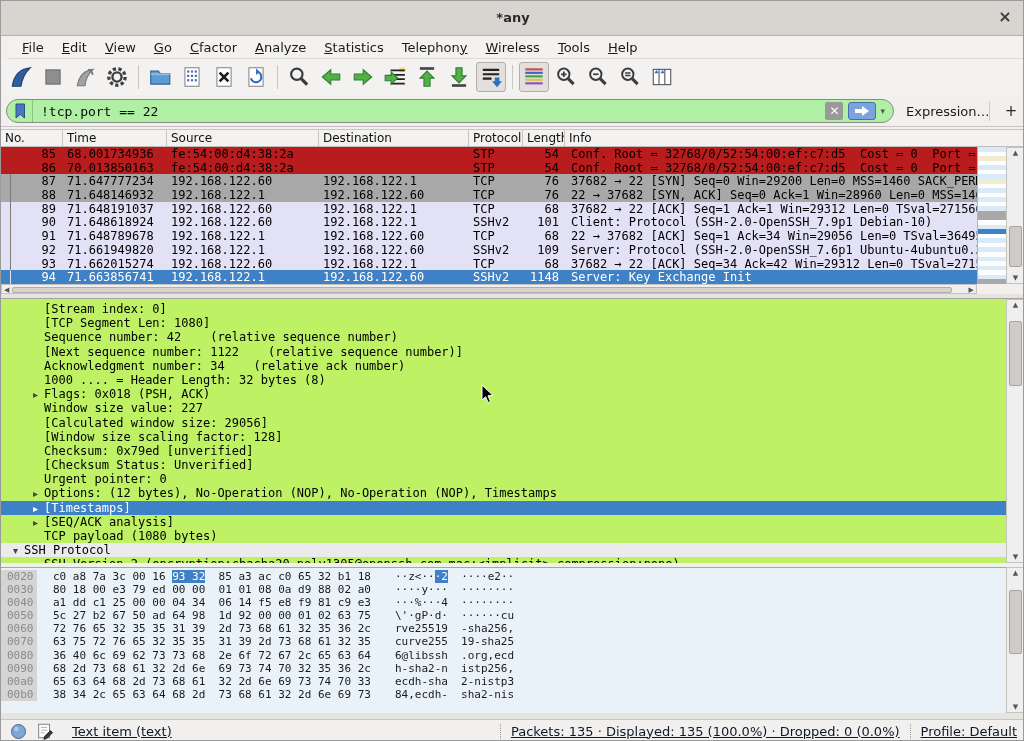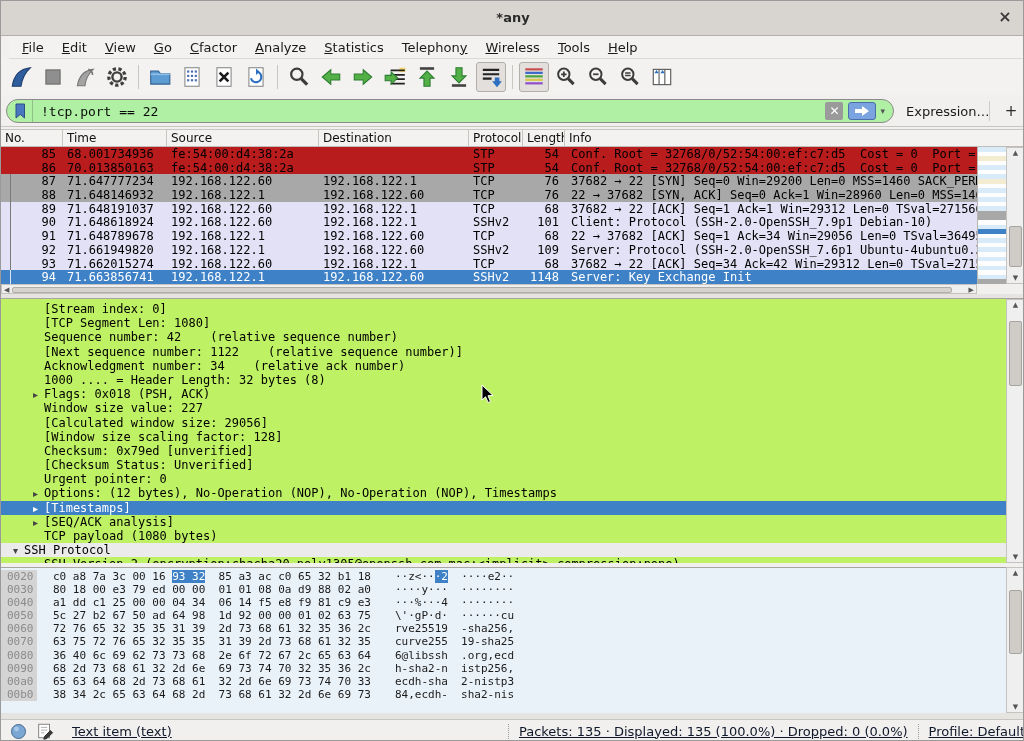--- a/index.html
+++ b/index.html
@@ -85,21 +85,21 @@
   .hasc { margin-left:24px; color:#1a1a1a; flex:none; }
   .hl:not(:empty) { background:#3e81c6; color:#fff; }
 
   
   .statusbar { position:absolute; left:0; top:718px; width:1024px; height:23px; background:#f1f0ee; border-top:1px solid #c8c5c1; display:flex; align-items:center; font-size:13px; color:#0f172a;text-decoration:underline; }
   .statusbar .sicon { margin-left:9px; display:flex; align-items:center; }
   .statusbar .sleft { margin-left:18px; }
   .statusbar .spacer { flex:1; }
   .ssep { width:1px; height:15px; border-left:1px dotted #9a9a9a; margin:0 10px; }
   .sright { white-space:pre; }
-  .sprofile { white-space:pre; }
+  .sprofile { margin-right:8px; white-space:pre; }
 
   .splitter { position:absolute; left:0; width:1024px; background:#e6e4e1; }
 
   .cursor { position:absolute; left:480px; top:383px; z-index:50; }
 </style>
 </head>
 <body>
 
 <div class="app">
 

